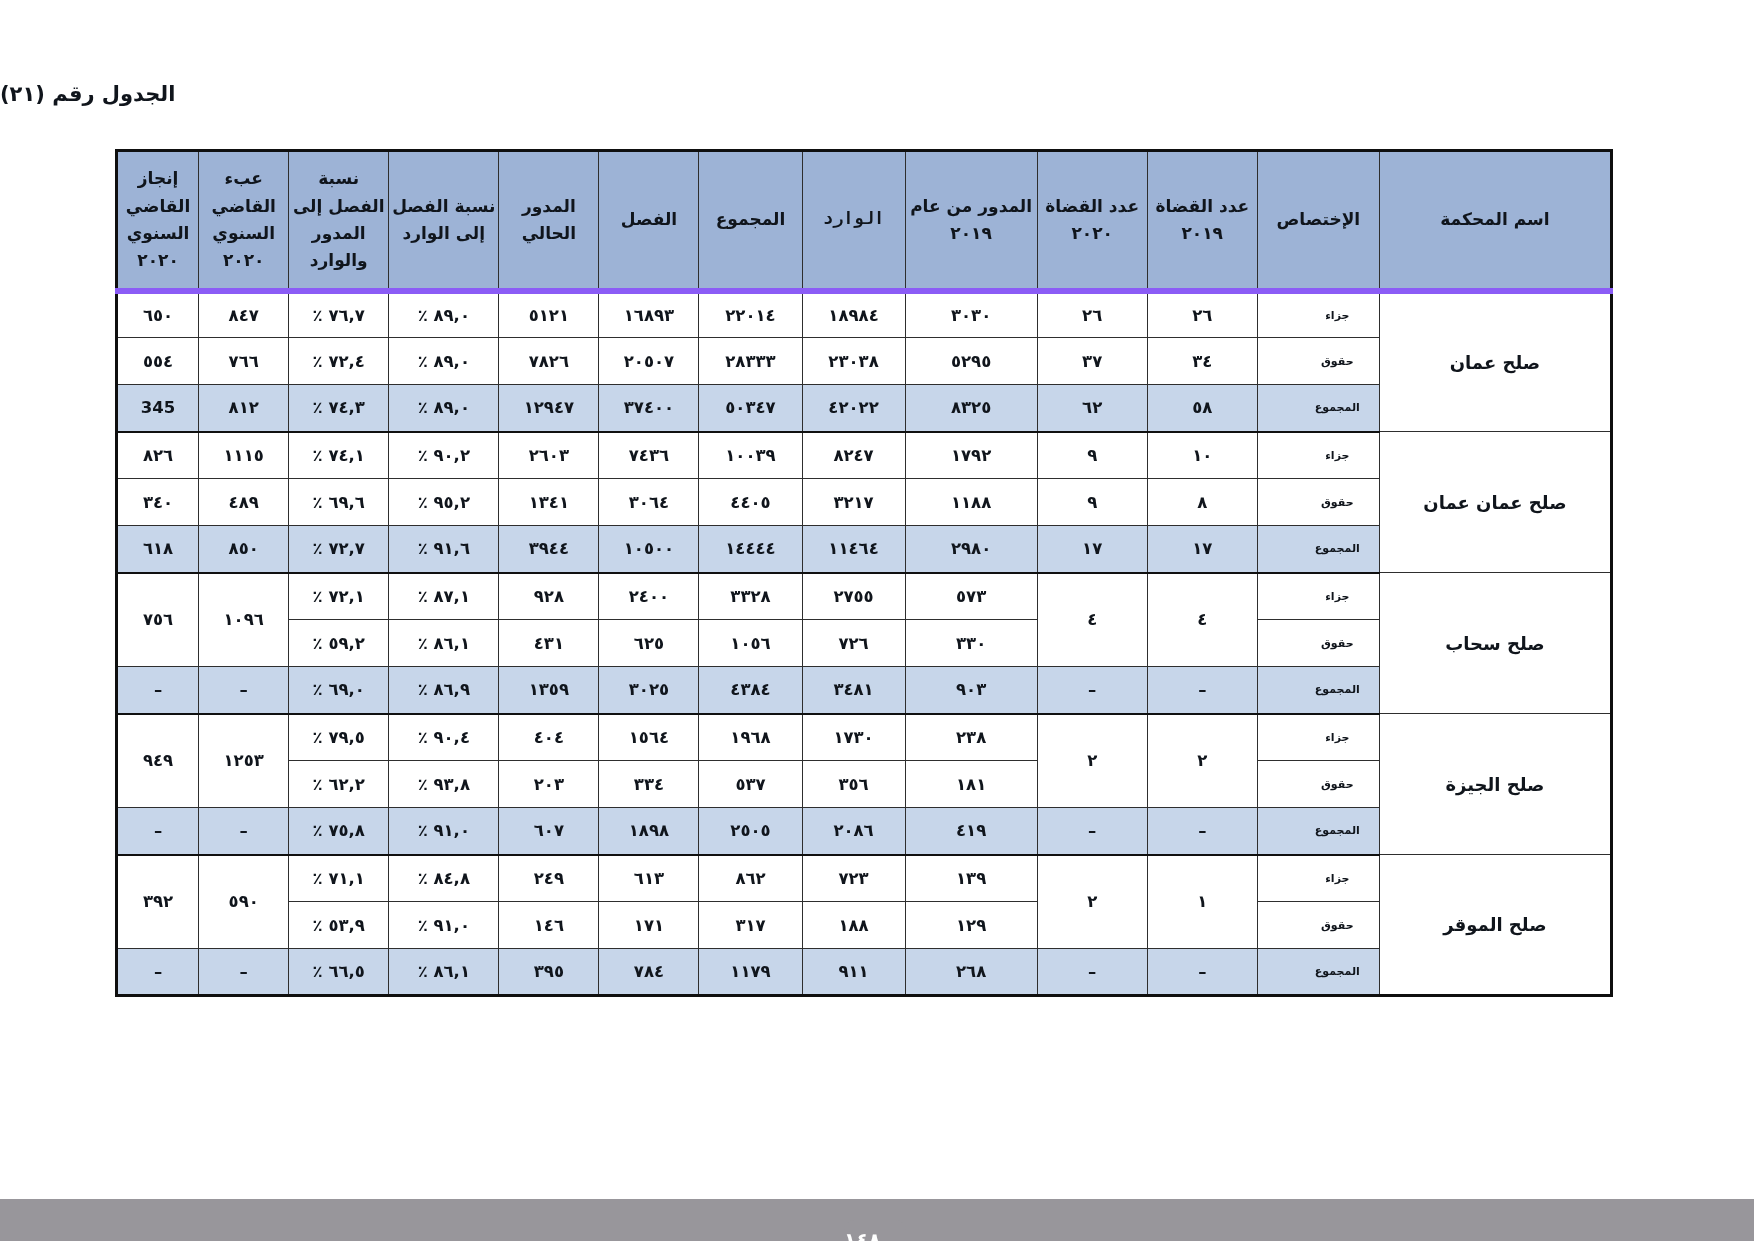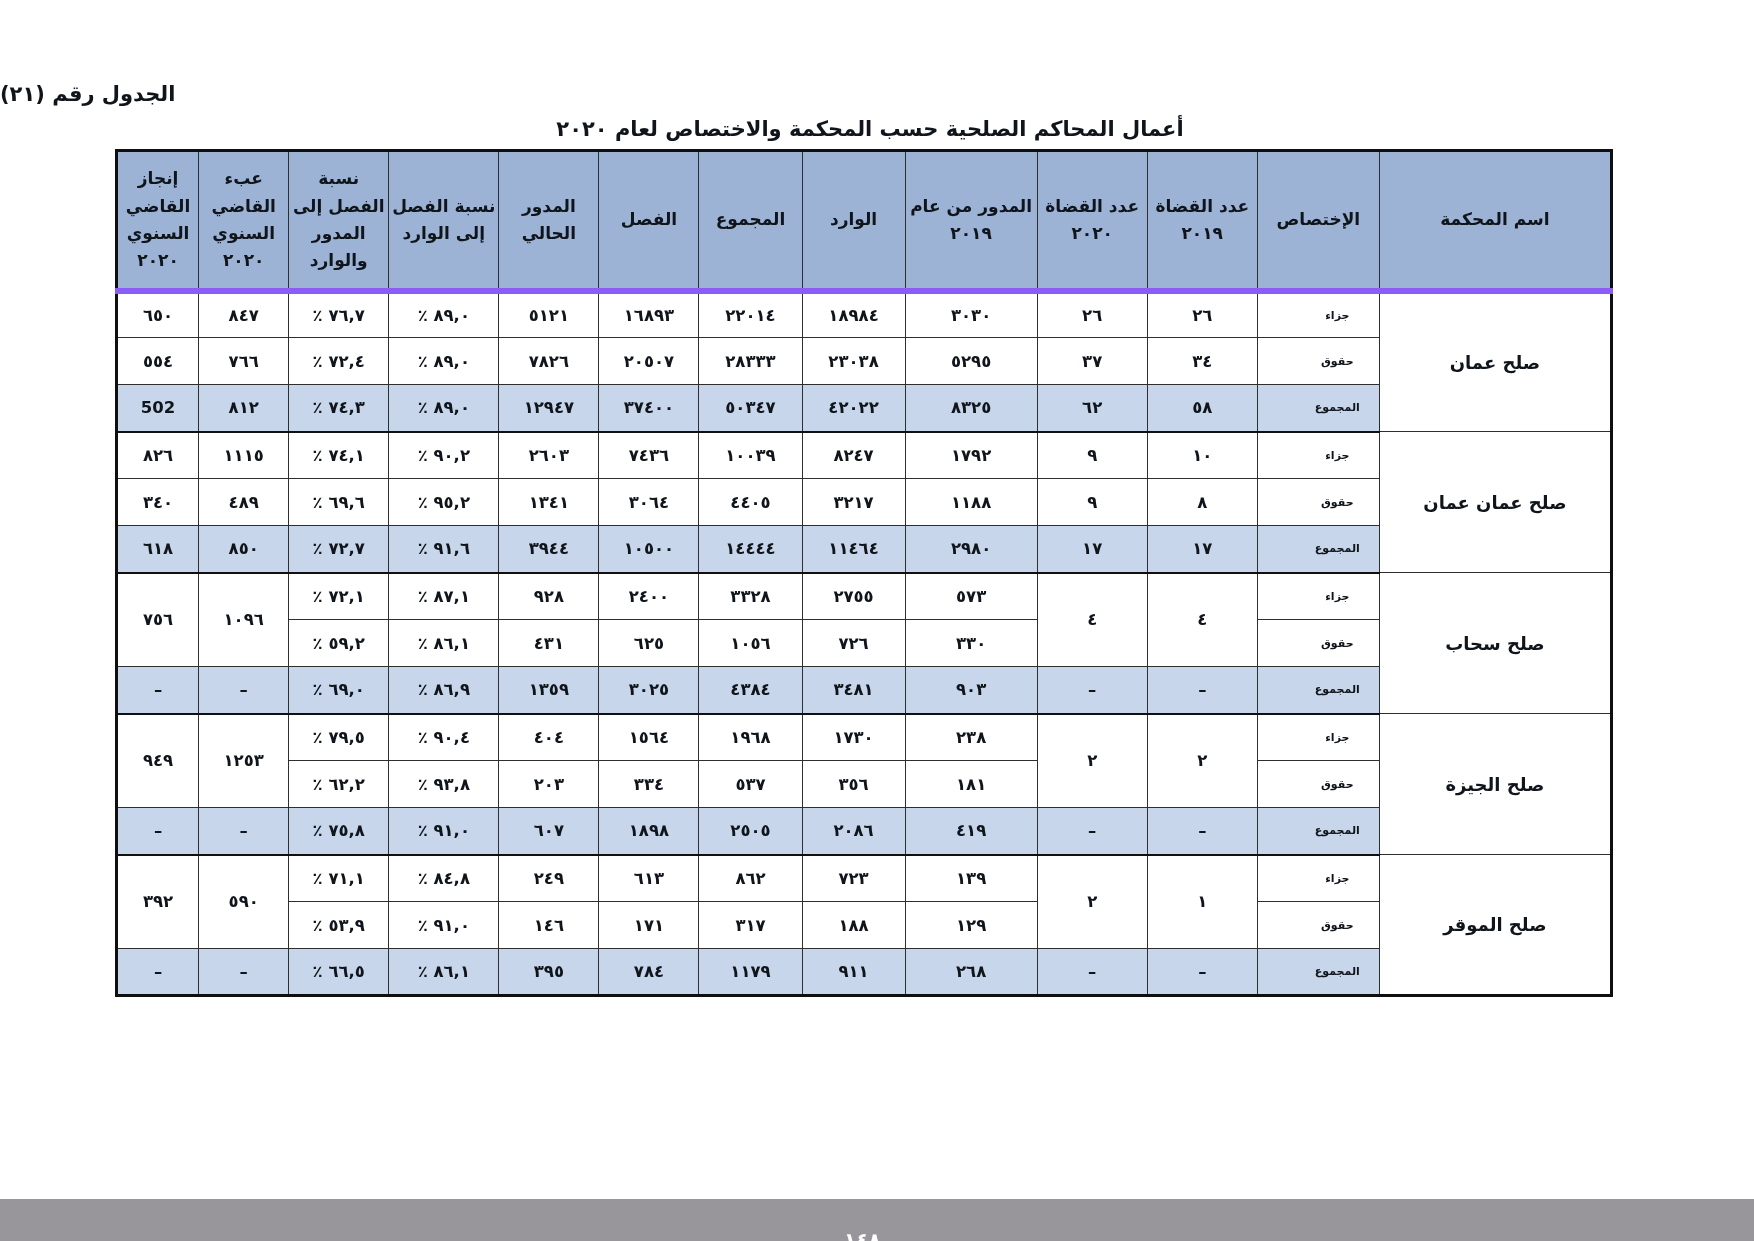--- a/index.html
+++ b/index.html
@@ -66,34 +66,33 @@
     text-align:left;line-height:40px;letter-spacing:4px;direction:ltr;
   }
 </style>
 </head>
 <body>
 
 <div class="page">
 
   <div class="title">الجدول رقم (٢١)</div>
 
-  <div class="subtitle">أعمال المحاكم الصلحية حسب المحكمة والاختصاص لعام ٢٠٢٠</div>
 
   <table class="courts-table">
     <thead>
       <tr>
           <th style="width: 232px;">اسم المحكمة</th>
           <th style="width: 122px;">الإختصاص</th>
           <th style="width: 110px;">عدد القضاة
 ٢٠١٩</th>
           <th style="width: 110px;">عدد القضاة
 ٢٠٢٠</th>
           <th style="width: 132px;">المدور من عام
 ٢٠١٩</th>
-          <th style="width: 103px;">الوارد</th>
+          <th style="width: 103px; font-family: Liberation Mono, monospace;">الوارد</th>
           <th style="width: 103px;">المجموع</th>
           <th style="width: 100px;">الفصل</th>
           <th style="width: 100px;">المدور
 الحالي</th>
           <th style="width: 110px;">نسبة الفصل
 إلى الوارد</th>
           <th style="width: 100px;">نسبة
 الفصل إلى
 المدور
 والوارد</th>
@@ -142,21 +141,21 @@
           <td>٥٨</td>
           <td>٦٢</td>
           <td>٨٣٢٥</td>
           <td>٤٢٠٢٢</td>
           <td>٥٠٣٤٧</td>
           <td>٣٧٤٠٠</td>
           <td>١٢٩٤٧</td>
           <td class="pct">٪ ٨٩,٠</td>
           <td class="pct">٪ ٧٤,٣</td>
           <td>٨١٢</td>
-          <td>502</td>
+          <td>345</td>
         </tr>
         <tr>
           <td rowspan="3" class="court">صلح عمان عمان</td>
           <td class="jur">جزاء</td>
           <td>١٠</td>
           <td>٩</td>
           <td>١٧٩٢</td>
           <td>٨٢٤٧</td>
           <td>١٠٠٣٩</td>
           <td>٧٤٣٦</td>

